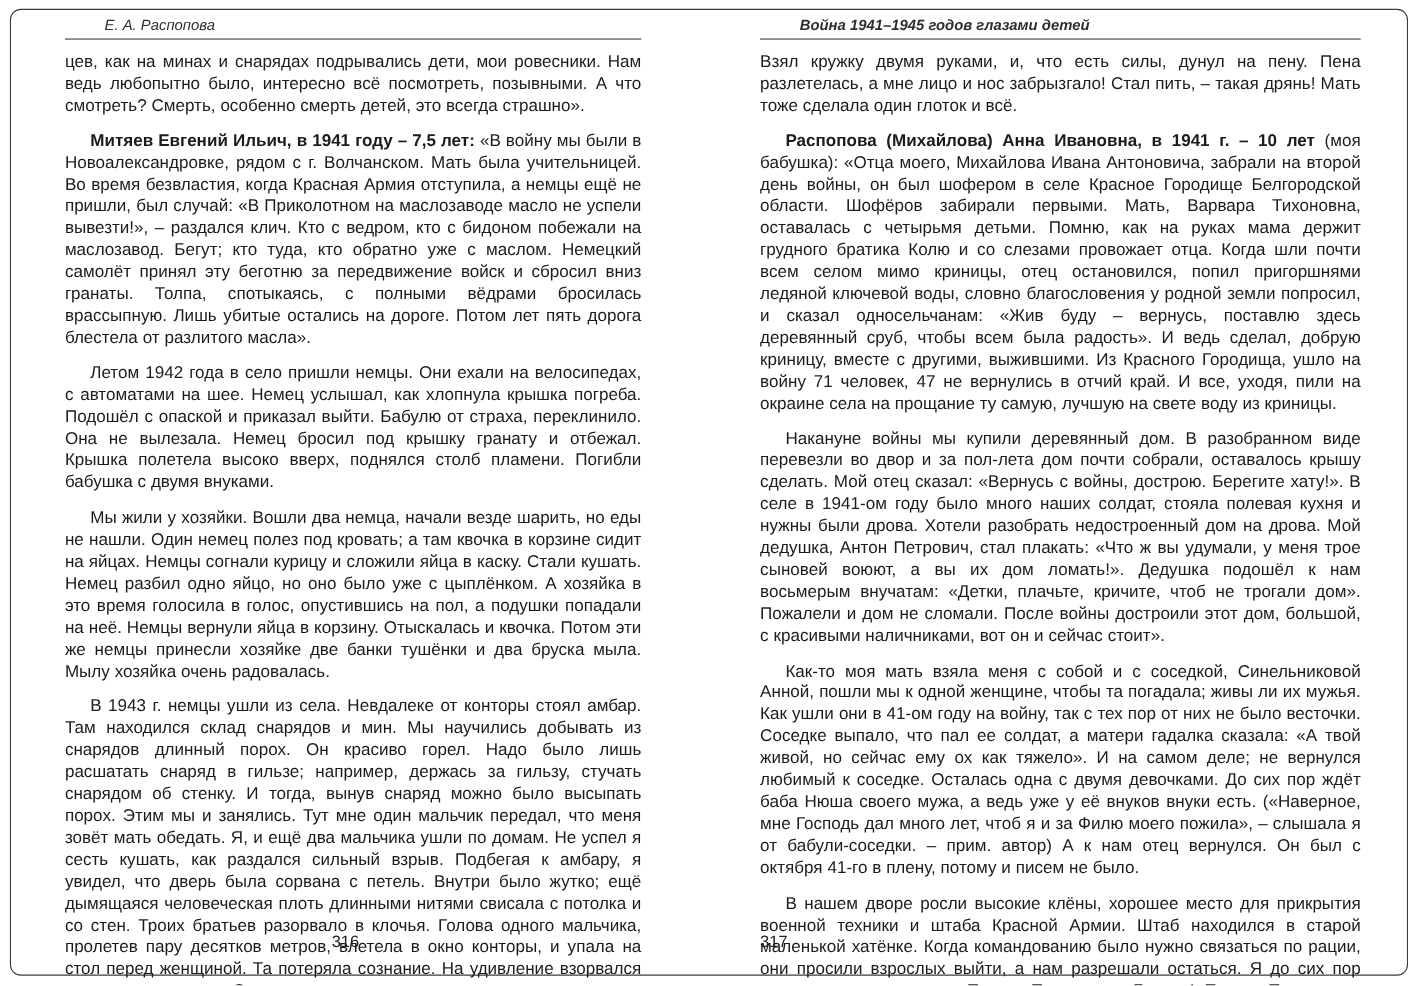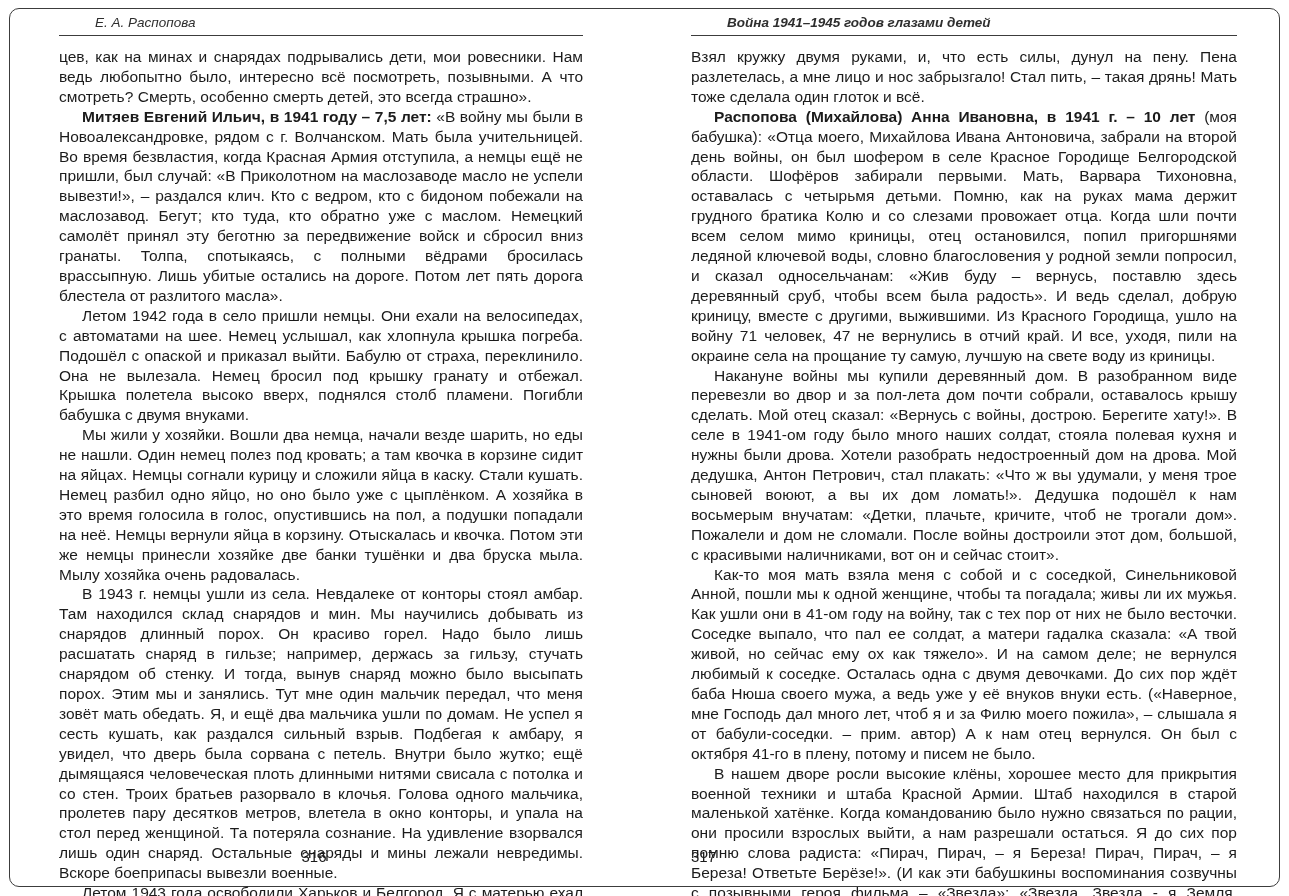--- a/index.html
+++ b/index.html
@@ -56,20 +56,21 @@
     hyphens: auto;
     -webkit-hyphens: auto;
     word-spacing: 0.1px;
   }
   .page-body p.para {
     margin: 0;
     padding: 0;
   }
   .page-body p.para.indent {
     text-indent: 23px;
+    margin-top: 12px;
   }
   .page-body b {
     font-weight: bold;
   }
   .folio {
     position: absolute;
     top: 848px;
     font-size: 15px;
     color: #1b1b1b;
   }

